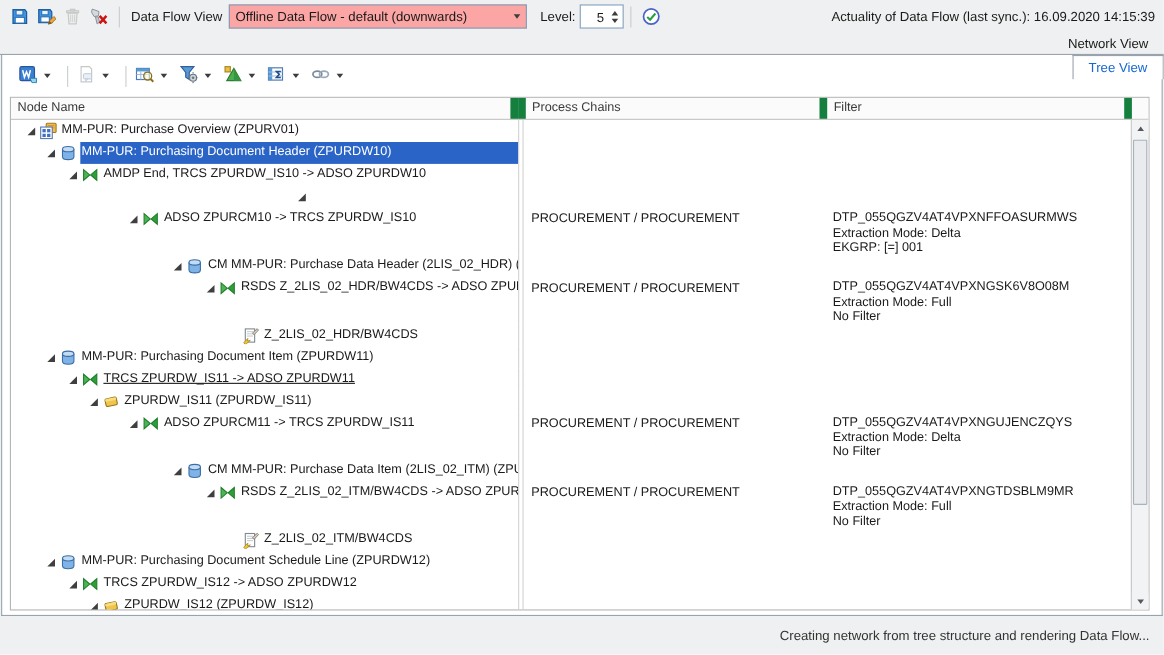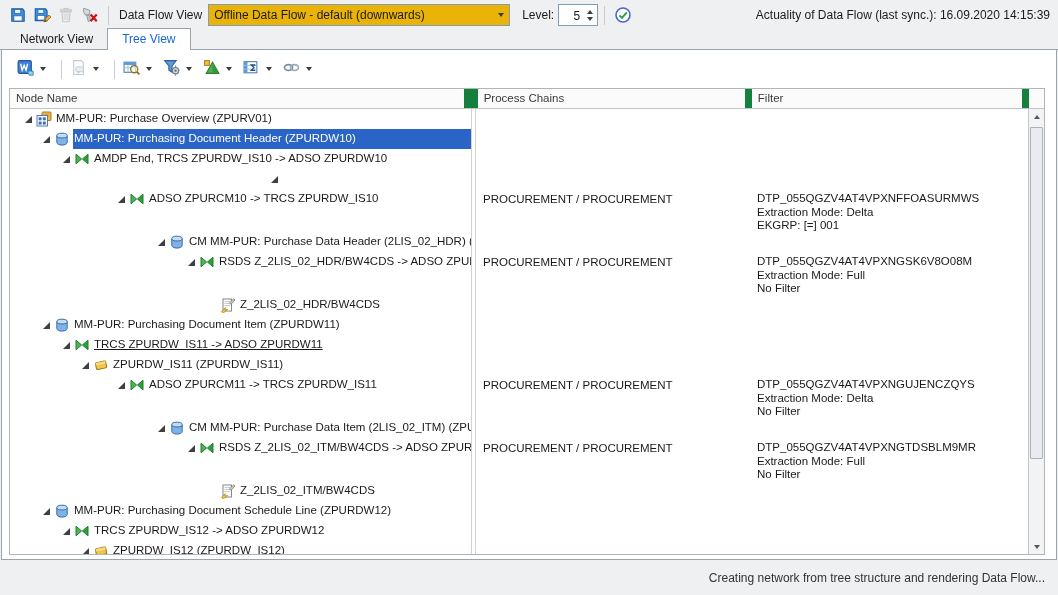--- a/index.html
+++ b/index.html
@@ -12,33 +12,33 @@
   }
   *{box-sizing:border-box;}
 
   
   .topbar{height:30px;display:flex;align-items:center;padding:0 8px 0 6px;}
   .tbtn{width:24px;height:24px;display:flex;align-items:center;justify-content:center;flex:none;}
   .tbtn svg{width:18px;height:18px;}
   .tbtn.disabled{opacity:.45;}
   .vsep{width:1px;height:19px;background:#c9ccd0;margin:0 6px;flex:none;}
   .df-label{margin:0 6px 0 4px;white-space:nowrap;}
-  .combo{width:302px;height:22px;border:1px solid #7f9db9;background:#eab308;display:flex;align-items:center;flex:none;}
+  .combo{width:271px;height:22px;border:1px solid #7f9db9;background:#fca5a5;display:flex;align-items:center;flex:none;}
   .combo-text{flex:1;padding-left:5px;white-space:nowrap;overflow:hidden;}
   .combo-btn{width:17px;height:100%;display:flex;align-items:center;justify-content:center;}
   .tri-down{width:0;height:0;border-left:3.5px solid transparent;border-right:3.5px solid transparent;border-top:4.5px solid #3c3c3c;}
   .tri-up-s{width:0;height:0;border-left:3.5px solid transparent;border-right:3.5px solid transparent;border-bottom:4.5px solid #3c3c3c;}
   .lvl-label{margin:0 4px 0 12px;}
   .spinner{width:40px;height:22px;border:1px solid #7f9db9;background:#fff;display:flex;flex:none;}
   .spin-val{flex:1;text-align:right;padding:4px 3px 0 0;}
   .spin-btns{width:14px;display:flex;flex-direction:column;align-items:center;justify-content:center;gap:3px;}
   .actuality{margin-left:auto;white-space:nowrap;color:#1a1a1a;}
 
   
-  .tabbar{height:20px;display:flex;align-items:flex-end;padding-left:6px;border-bottom:1px solid #98a3ad;position:relative;z-index:2;}
+  .tabbar{height:20px;display:flex;align-items:flex-end;padding-left:6px;border-bottom:1px solid #98a3ad;position:relative;z-index:2;flex-direction:column;}
   .tab{padding:3px 14px 3px;white-space:nowrap;color:#1a1a1a;}
   .tab.active{background:#fff;border:1px solid #98a3ad;border-bottom:none;color:#1567d3;margin-bottom:-1px;padding-bottom:4px;}
 
   
   .panel{margin:0 1px;height:510px;background:#fff;border-left:1px solid #98a3ad;border-right:1px solid #98a3ad;border-bottom:1px solid #98a3ad;position:relative;}
   .toolbar2{height:38px;display:flex;align-items:center;padding-left:13px;}
   .t2btn{display:flex;align-items:center;padding:2px 2px;margin-right:7px;}
   .t2btn svg{width:17px;height:17px;}
   .t2btn .dd{margin-left:6px;}
   .t2btn.disabled svg{opacity:.5;}

